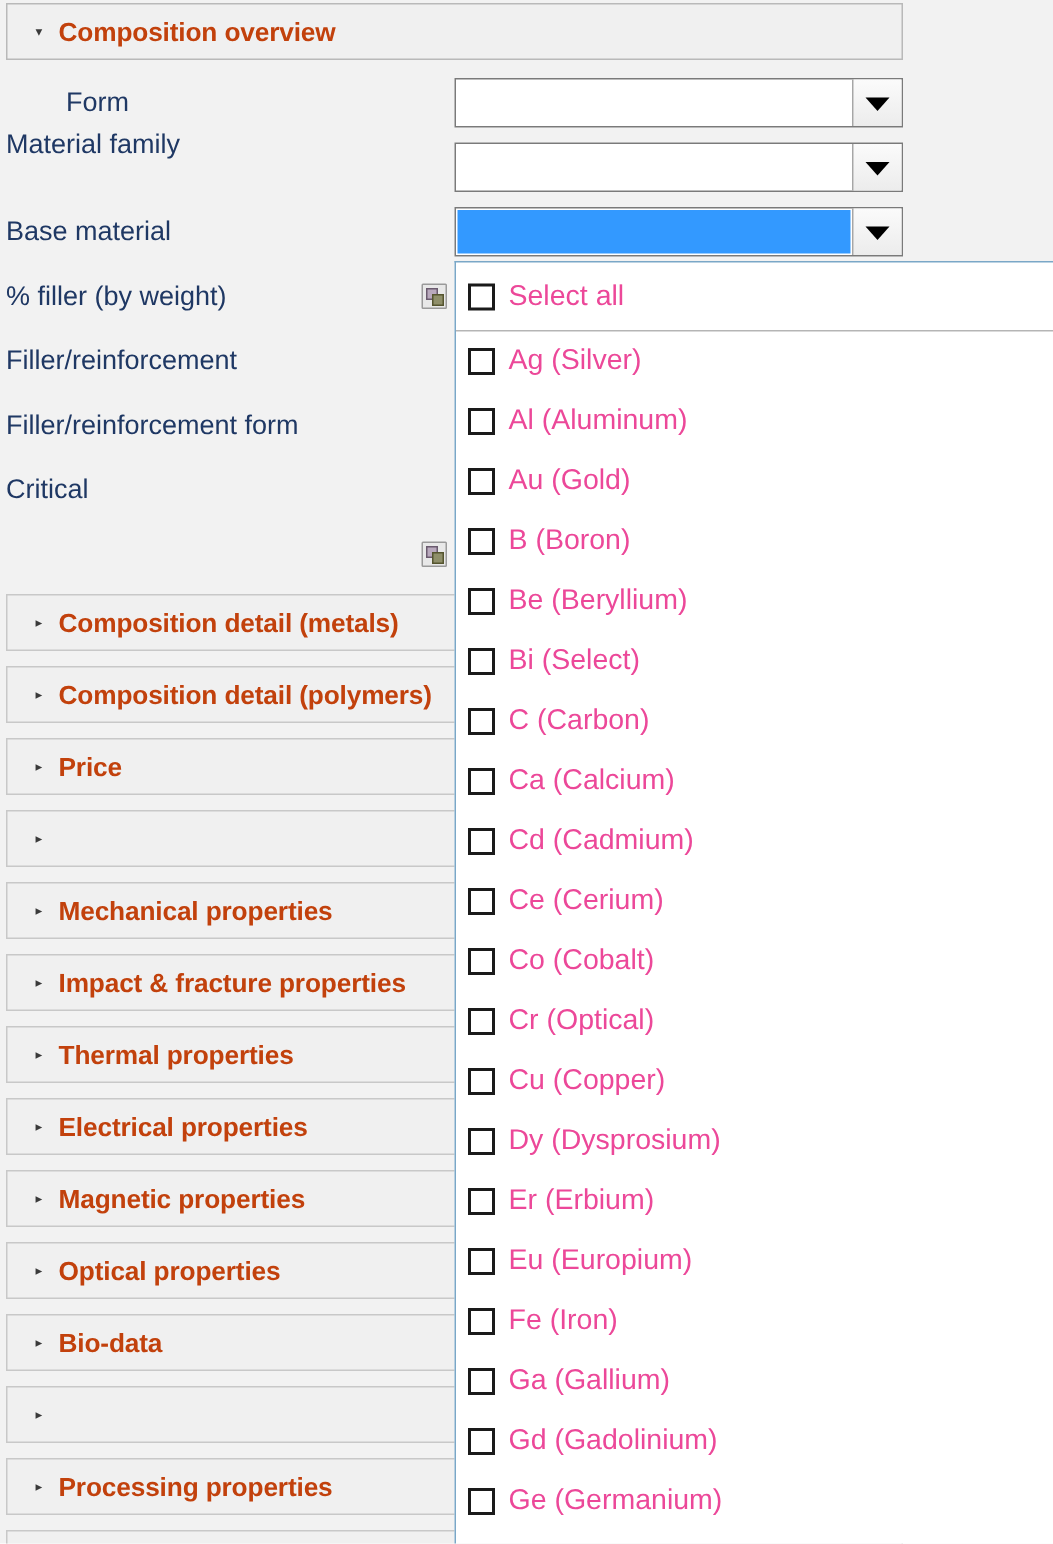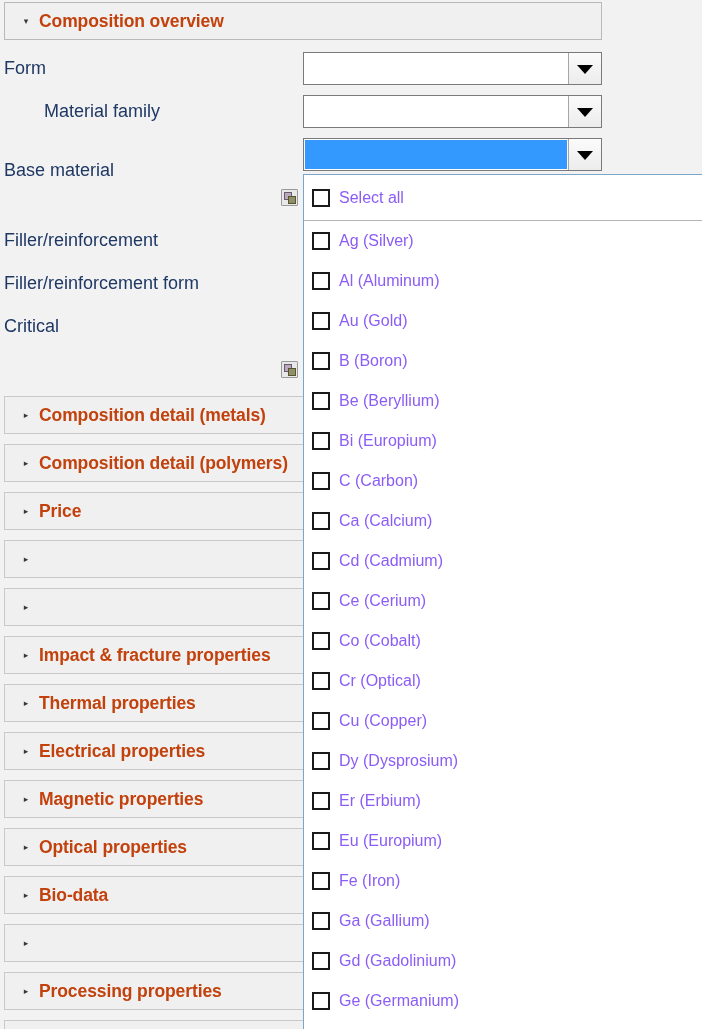--- a/index.html
+++ b/index.html
@@ -157,38 +157,39 @@
   .cbox {
     flex: 0 0 auto;
     width: 18px;
     height: 18px;
     box-sizing: border-box;
     border: 2px solid #1a1a1a;
     background: #ffffff;
     margin-right: 9px;
   }
   .opt-label {
-    font-size: 16px;
-    color: #8b5cf6;
+    font-size: 19px;
+    color: #ec4899;
     white-space: nowrap;
   }
 </style>
 </head>
 <body>
 
 <div id="panel">
 
   <div class="section-bar top" style="top:2px;">
     <span class="tri">▾</span>
     <span class="section-title">Composition overview</span>
   </div>
 
-  <div class="field-label" style="top:58px;">Form</div>
-  <div class="field-label" style="top:101px;margin-left:40px;">Material family</div>
-  <div class="field-label" style="top:144px;margin-top:16px;">Base material</div>
+  <div class="field-label" style="top:58px;margin-left:40px;">Form</div>
+  <div class="field-label" style="top:86px;">Material family</div>
+  <div class="field-label" style="top:144px;">Base material</div>
+  <div class="field-label" style="top:187px;">% filler (by weight)</div>
   <div class="field-label" style="top:230px;">Filler/reinforcement</div>
   <div class="field-label" style="top:273px;">Filler/reinforcement form</div>
   <div class="field-label" style="top:316px;">Critical</div>
   <div class="field-label" style="top:359px;margin-top:36px;">Renewable content</div>
 
   <div class="mini-icon" style="left:281px; top:189px;">
     <i class="back"></i>
       <i class="front"></i>
   </div>
   <div class="mini-icon" style="left:281px; top:361px;">
@@ -219,20 +220,21 @@
   </div>
   <div class="section-bar" style="top:492px;">
     <span class="tri">▸</span>
     <span class="section-title">Price</span>
   </div>
   <div class="section-bar" style="top:540px;">
     <span class="tri">▸</span>
   </div>
   <div class="section-bar" style="top:588px;">
     <span class="tri">▸</span>
+    <span class="section-title">Mechanical properties</span>
   </div>
   <div class="section-bar" style="top:636px;">
     <span class="tri">▸</span>
     <span class="section-title">Impact &amp; fracture properties</span>
   </div>
   <div class="section-bar" style="top:684px;">
     <span class="tri">▸</span>
     <span class="section-title">Thermal properties</span>
   </div>
   <div class="section-bar" style="top:732px;">
@@ -286,21 +288,21 @@
       <div class="opt">
         <span class="cbox"></span>
         <span class="opt-label">B (Boron)</span>
       </div>
       <div class="opt">
         <span class="cbox"></span>
         <span class="opt-label">Be (Beryllium)</span>
       </div>
       <div class="opt">
         <span class="cbox"></span>
-        <span class="opt-label">Bi (Europium)</span>
+        <span class="opt-label">Bi (Select)</span>
       </div>
       <div class="opt">
         <span class="cbox"></span>
         <span class="opt-label">C (Carbon)</span>
       </div>
       <div class="opt">
         <span class="cbox"></span>
         <span class="opt-label">Ca (Calcium)</span>
       </div>
       <div class="opt">

